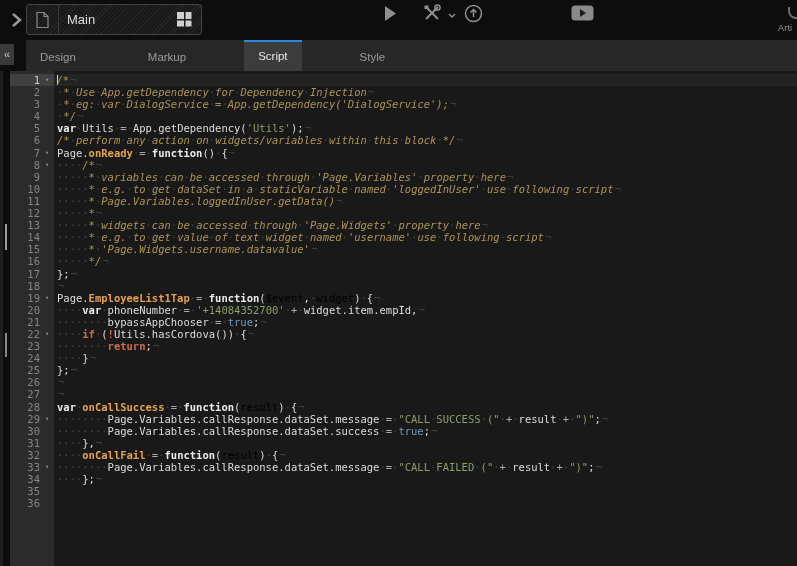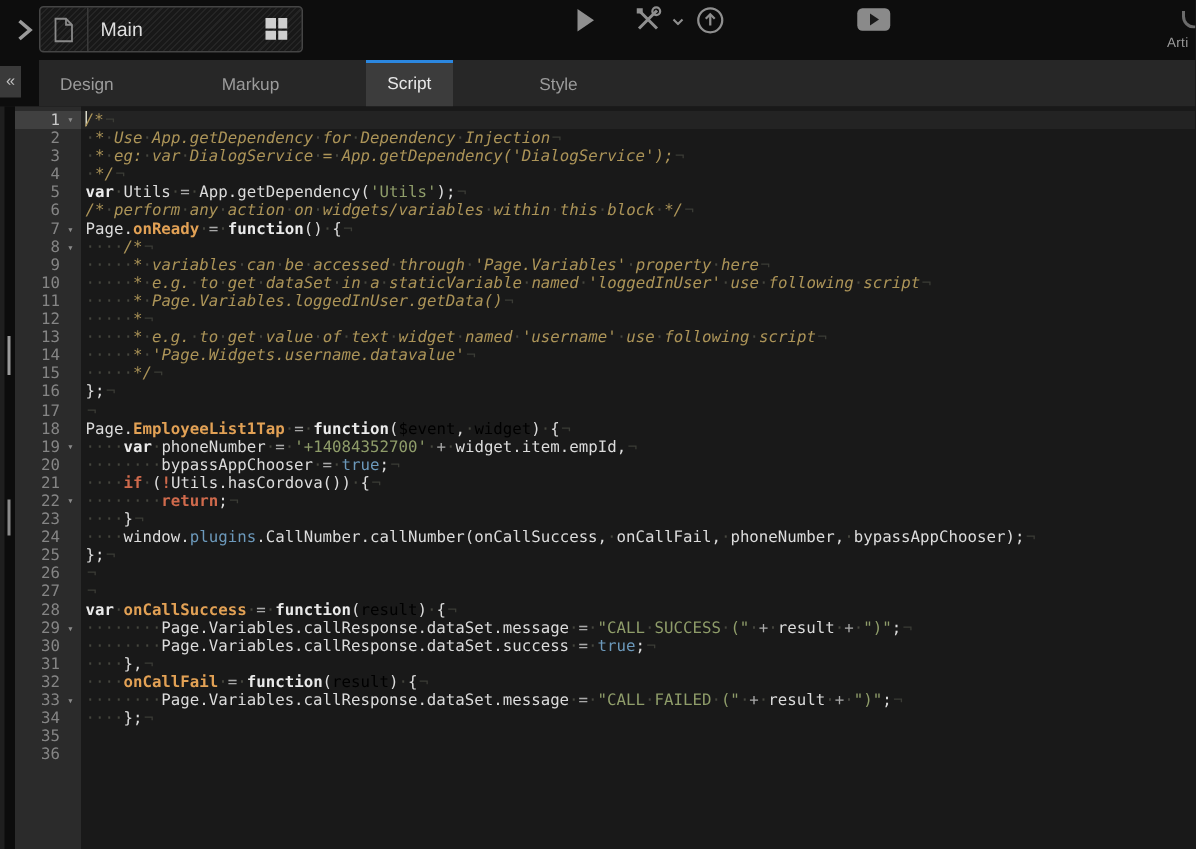--- a/index.html
+++ b/index.html
@@ -331,32 +331,32 @@
         <div class="crow"><span class="t-cmt"><span class="ws">·</span>*<span class="ws">·</span>eg:<span class="ws">·</span>var<span class="ws">·</span>DialogService<span class="ws">·</span>=<span class="ws">·</span>App.getDependency('DialogService');</span><span class="nl">¬</span></div>
         <div class="crow"><span class="t-cmt"><span class="ws">·</span>*/</span><span class="nl">¬</span></div>
         <div class="crow"><span class="t-kw">var</span><span class="t-pln"><span class="ws">·</span>Utils<span class="ws">·</span></span><span class="t-op">=</span><span class="t-pln"><span class="ws">·</span>App.getDependency(</span><span class="t-str">'Utils'</span><span class="t-pln">);</span><span class="nl">¬</span></div>
         <div class="crow"><span class="t-cmt">/*<span class="ws">·</span>perform<span class="ws">·</span>any<span class="ws">·</span>action<span class="ws">·</span>on<span class="ws">·</span>widgets/variables<span class="ws">·</span>within<span class="ws">·</span>this<span class="ws">·</span>block<span class="ws">·</span>*/</span><span class="nl">¬</span></div>
         <div class="crow"><span class="t-pln">Page.</span><span class="t-name">onReady</span><span class="t-pln"><span class="ws">·</span></span><span class="t-op">=</span><span class="t-pln"><span class="ws">·</span></span><span class="t-kw">function</span><span class="t-pln">()<span class="ws">·</span>{</span><span class="nl">¬</span></div>
         <div class="crow"><span class="t-cmt"><span class="ws">····</span>/*</span><span class="nl">¬</span></div>
         <div class="crow"><span class="t-cmt"><span class="ws">·····</span>*<span class="ws">·</span>variables<span class="ws">·</span>can<span class="ws">·</span>be<span class="ws">·</span>accessed<span class="ws">·</span>through<span class="ws">·</span>'Page.Variables'<span class="ws">·</span>property<span class="ws">·</span>here</span><span class="nl">¬</span></div>
         <div class="crow"><span class="t-cmt"><span class="ws">·····</span>*<span class="ws">·</span>e.g.<span class="ws">·</span>to<span class="ws">·</span>get<span class="ws">·</span>dataSet<span class="ws">·</span>in<span class="ws">·</span>a<span class="ws">·</span>staticVariable<span class="ws">·</span>named<span class="ws">·</span>'loggedInUser'<span class="ws">·</span>use<span class="ws">·</span>following<span class="ws">·</span>script</span><span class="nl">¬</span></div>
         <div class="crow"><span class="t-cmt"><span class="ws">·····</span>*<span class="ws">·</span>Page.Variables.loggedInUser.getData()</span><span class="nl">¬</span></div>
         <div class="crow"><span class="t-cmt"><span class="ws">·····</span>*</span><span class="nl">¬</span></div>
+        <div class="crow"><span class="t-cmt"><span class="ws">·····</span>*<span class="ws">·</span>widgets<span class="ws">·</span>can<span class="ws">·</span>be<span class="ws">·</span>accessed<span class="ws">·</span>through<span class="ws">·</span>'Page.Widgets'<span class="ws">·</span>property<span class="ws">·</span>here</span><span class="nl">¬</span></div>
         <div class="crow"><span class="t-cmt"><span class="ws">·····</span>*<span class="ws">·</span>e.g.<span class="ws">·</span>to<span class="ws">·</span>get<span class="ws">·</span>value<span class="ws">·</span>of<span class="ws">·</span>text<span class="ws">·</span>widget<span class="ws">·</span>named<span class="ws">·</span>'username'<span class="ws">·</span>use<span class="ws">·</span>following<span class="ws">·</span>script</span><span class="nl">¬</span></div>
         <div class="crow"><span class="t-cmt"><span class="ws">·····</span>*<span class="ws">·</span>'Page.Widgets.username.datavalue'</span><span class="nl">¬</span></div>
         <div class="crow"><span class="t-cmt"><span class="ws">·····</span>*/</span><span class="nl">¬</span></div>
         <div class="crow"><span class="t-pln">};</span><span class="nl">¬</span></div>
         <div class="crow"><span class="nl">¬</span></div>
         <div class="crow"><span class="t-pln">Page.</span><span class="t-name">EmployeeList1Tap</span><span class="t-pln"><span class="ws">·</span></span><span class="t-op">=</span><span class="t-pln"><span class="ws">·</span></span><span class="t-kw">function</span><span class="t-pln">(</span><span class="t-prm">$event</span><span class="t-pln">,<span class="ws">·</span></span><span class="t-prm">widget</span><span class="t-pln">)<span class="ws">·</span>{</span><span class="nl">¬</span></div>
         <div class="crow"><span class="t-pln"><span class="ws">····</span></span><span class="t-kw">var</span><span class="t-pln"><span class="ws">·</span>phoneNumber<span class="ws">·</span></span><span class="t-op">=</span><span class="t-pln"><span class="ws">·</span></span><span class="t-str">'+14084352700'</span><span class="t-pln"><span class="ws">·</span></span><span class="t-op">+</span><span class="t-pln"><span class="ws">·</span>widget.item.empId,</span><span class="nl">¬</span></div>
         <div class="crow"><span class="t-pln"><span class="ws">········</span>bypassAppChooser<span class="ws">·</span></span><span class="t-op">=</span><span class="t-pln"><span class="ws">·</span></span><span class="t-bool">true</span><span class="t-pln">;</span><span class="nl">¬</span></div>
         <div class="crow"><span class="t-pln"><span class="ws">····</span></span><span class="t-ctrl">if</span><span class="t-pln"><span class="ws">·</span>(</span><span class="t-ctrl">!</span><span class="t-pln">Utils.hasCordova())<span class="ws">·</span>{</span><span class="nl">¬</span></div>
         <div class="crow"><span class="t-pln"><span class="ws">········</span></span><span class="t-ctrl">return</span><span class="t-pln">;</span><span class="nl">¬</span></div>
         <div class="crow"><span class="t-pln"><span class="ws">····</span>}</span><span class="nl">¬</span></div>
-        <div class="crow"><span class="t-pln"><span class="ws">····</span>window.</span><span class="t-bool">plugins</span><span class="t-pln">.CallNumber.callNumber(onCallSuccess,<span class="ws">·</span>onCallFail,<span class="ws">·</span>phoneNumber,<span class="ws">·</span>bypassAppChooser);</span><span class="nl">¬</span></div>
         <div class="crow"><span class="t-pln">};</span><span class="nl">¬</span></div>
         <div class="crow"><span class="nl">¬</span></div>
         <div class="crow"><span class="nl">¬</span></div>
         <div class="crow"><span class="t-kw">var</span><span class="t-pln"><span class="ws">·</span></span><span class="t-name">onCallSuccess</span><span class="t-pln"><span class="ws">·</span></span><span class="t-op">=</span><span class="t-pln"><span class="ws">·</span></span><span class="t-kw">function</span><span class="t-pln">(</span><span class="t-prm">result</span><span class="t-pln">)<span class="ws">·</span>{</span><span class="nl">¬</span></div>
         <div class="crow"><span class="t-pln"><span class="ws">········</span>Page.Variables.callResponse.dataSet.message<span class="ws">·</span></span><span class="t-op">=</span><span class="t-pln"><span class="ws">·</span></span><span class="t-str">"CALL<span class="ws">·</span>SUCCESS<span class="ws">·</span>("</span><span class="t-pln"><span class="ws">·</span></span><span class="t-op">+</span><span class="t-pln"><span class="ws">·</span>result<span class="ws">·</span></span><span class="t-op">+</span><span class="t-pln"><span class="ws">·</span></span><span class="t-str">")"</span><span class="t-pln">;</span><span class="nl">¬</span></div>
         <div class="crow"><span class="t-pln"><span class="ws">········</span>Page.Variables.callResponse.dataSet.success<span class="ws">·</span></span><span class="t-op">=</span><span class="t-pln"><span class="ws">·</span></span><span class="t-bool">true</span><span class="t-pln">;</span><span class="nl">¬</span></div>
         <div class="crow"><span class="t-pln"><span class="ws">····</span>},</span><span class="nl">¬</span></div>
         <div class="crow"><span class="t-pln"><span class="ws">····</span></span><span class="t-name">onCallFail</span><span class="t-pln"><span class="ws">·</span></span><span class="t-op">=</span><span class="t-pln"><span class="ws">·</span></span><span class="t-kw">function</span><span class="t-pln">(</span><span class="t-prm">result</span><span class="t-pln">)<span class="ws">·</span>{</span><span class="nl">¬</span></div>
         <div class="crow"><span class="t-pln"><span class="ws">········</span>Page.Variables.callResponse.dataSet.message<span class="ws">·</span></span><span class="t-op">=</span><span class="t-pln"><span class="ws">·</span></span><span class="t-str">"CALL<span class="ws">·</span>FAILED<span class="ws">·</span>("</span><span class="t-pln"><span class="ws">·</span></span><span class="t-op">+</span><span class="t-pln"><span class="ws">·</span>result<span class="ws">·</span></span><span class="t-op">+</span><span class="t-pln"><span class="ws">·</span></span><span class="t-str">")"</span><span class="t-pln">;</span><span class="nl">¬</span></div>
         <div class="crow"><span class="t-pln"><span class="ws">····</span>};</span><span class="nl">¬</span></div>

